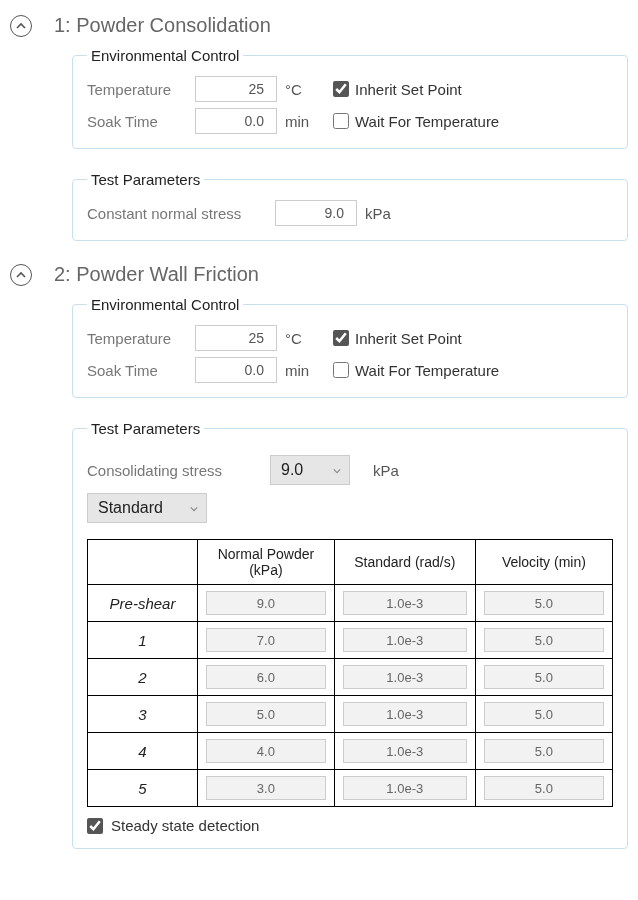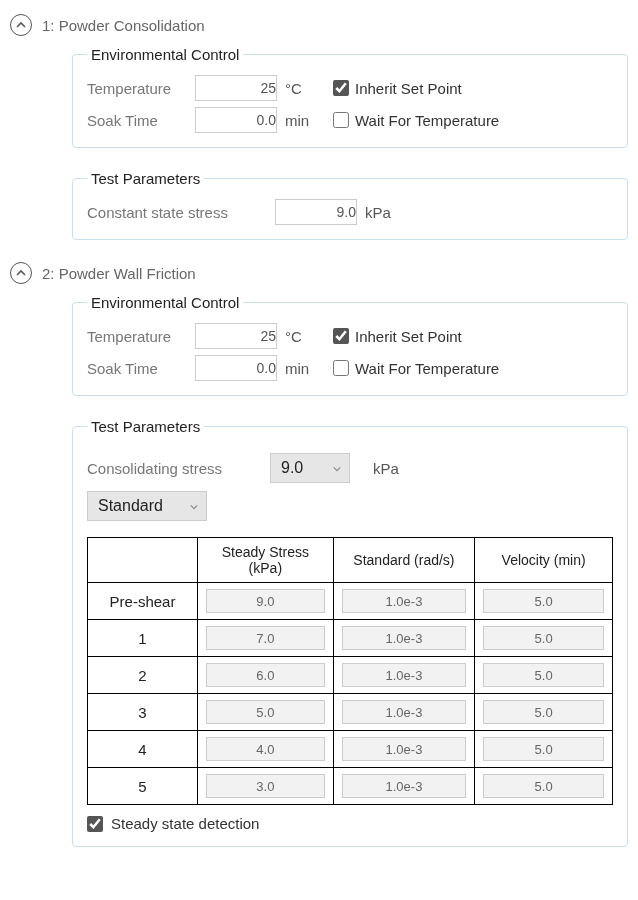--- a/index.html
+++ b/index.html
@@ -26,21 +26,22 @@
     border: 1.5px solid #555;
     border-radius: 50%;
     display: flex; align-items: center; justify-content: center;
     cursor: pointer;
     color: #555;
     background: #fff;
   }
   .collapse-btn svg { display: block; }
   .section-title {
     color: #666;
-    font-size: 15px;
+    font-size: 20px;
+    margin-left: 12px;
   }
   .group-container {
     margin-left: 62px;
     margin-bottom: 22px;
   }
   fieldset.group {
     border: 1px solid #c8e0ec;
     border-radius: 4px;
     padding: 10px 14px 14px 14px;
     margin: 0;
@@ -61,21 +62,21 @@
     color: #777;
     width: 100px;
     flex-shrink: 0;
   }
   .text-input {
     width: 82px;
     height: 26px;
     border: 1px solid #ccc;
     background: #fff;
     text-align: right;
-    padding: 2px 0;
+    padding: 2px 12px;
     font-size: 14px;
     color: #555;
   }
   .unit {
     color: #555;
     width: 34px;
     flex-shrink: 0;
   }
   .check {
     display: flex;
@@ -129,20 +130,21 @@
     padding: 6px 8px;
     text-align: center;
     font-weight: normal;
     color: #222;
   }
   table.data-table th {
     font-size: 14px;
   }
   table.data-table td:first-child {
     color: #222;
+    font-style: italic;
   }
   .cell-input {
     width: 100%;
     height: 24px;
     border: 1px solid #ccc;
     background: #f2f2f2;
     text-align: center;
     font-size: 13px;
     color: #666;
     padding: 0;
@@ -188,21 +190,21 @@
           <span class="check-label">Wait For Temperature</span>
         </label>
       </div>
     </fieldset>
   </div>
 
   <div class="group-container">
     <fieldset class="group">
       <legend>Test Parameters</legend>
       <div class="row">
-        <div class="field-label" style="width:180px">Constant state stress</div>
+        <div class="field-label" style="width:180px">Constant normal stress</div>
         <input class="text-input" value="9.0" style="">
         <div class="unit">kPa</div>
       </div>
     </fieldset>
   </div>
 </div>
 
 <div class="section">
   <div class="section-header">
     <div class="collapse-btn">
@@ -262,21 +264,21 @@
                 <path d="M1 3 L5 7 L9 3" fill="none" stroke="currentColor" stroke-width="1.4"></path>
               </svg>
           </span>
         </div>
       </div>
 
       <table class="data-table">
         <thead>
           <tr>
             <th style="width:110px"></th>
-            <th>Steady Stress (kPa)</th>
+            <th>Normal Powder (kPa)</th>
             <th>Standard (rad/s)</th>
             <th>Velocity (min)</th>
           </tr>
         </thead>
         <tbody id="wf-tbody">
             <tr>
               <td>Pre-shear</td>
               <td><input class="cell-input" value="9.0" style=""></td>
               <td><input class="cell-input" value="1.0e-3" style=""></td>
               <td><input class="cell-input" value="5.0" style=""></td>

